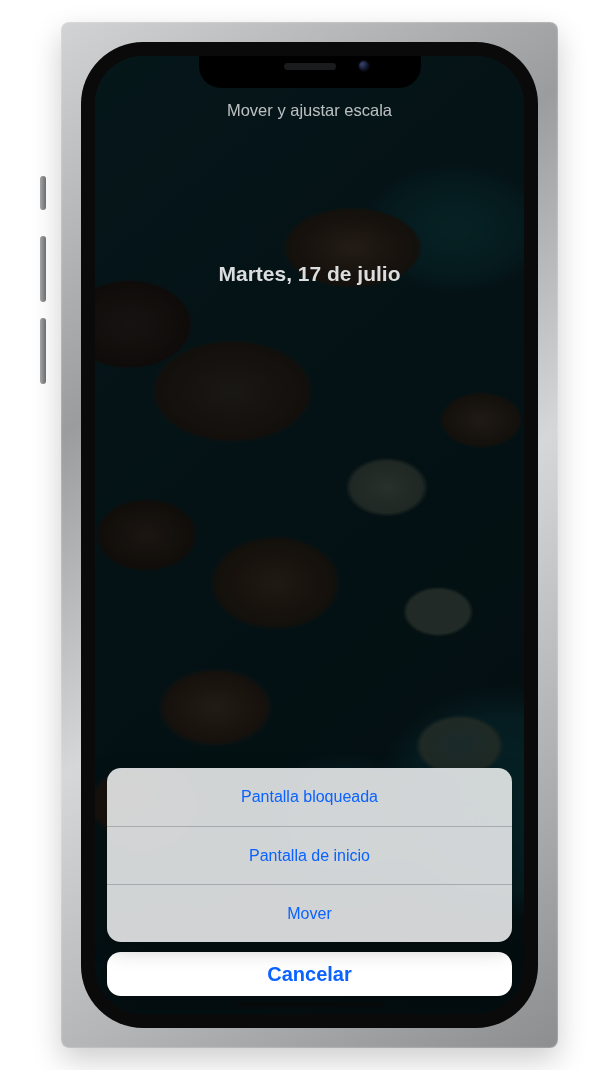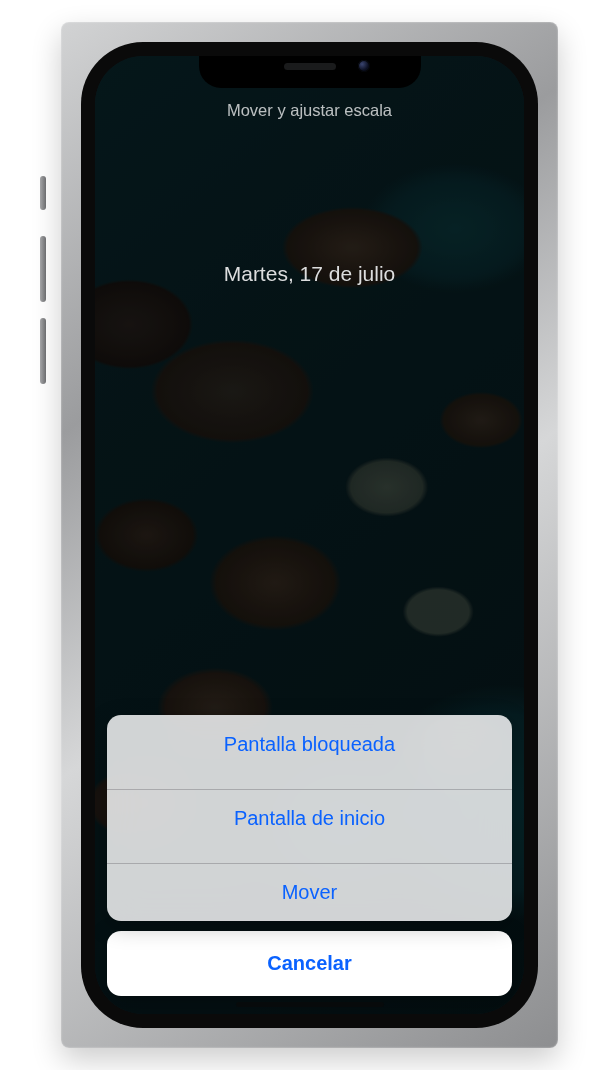--- a/index.html
+++ b/index.html
@@ -132,21 +132,21 @@
       letter-spacing: -1px;
       z-index: 2;
     }
     .date {
       position: absolute;
       top: 206px;
       width: 100%;
       text-align: center;
       color: #dcddde;
       font-size: 21px;
-      font-weight: 400;
+      font-weight: 700;
       z-index: 2;
     }
 
     
     .sheet {
       position: absolute;
       left: 12px;
       right: 12px;
       bottom: 18px;
       z-index: 4;
@@ -161,30 +161,30 @@
     }
     .sheet-group {
       background: rgba(238,239,240,.88);
       backdrop-filter: blur(18px);
     }
     .sheet-option {
       height: 58px;
       display: flex;
       align-items: center;
       justify-content: center;
-      font-size: 20px;
+      font-size: 16px;
       color: #0a62ff;
       cursor: pointer;
       text-align: right;
     }
-    .sheet-option + .sheet-option { border-top: 0.7px solid rgba(60,60,67,.28); margin-top: 16px; }
+    .sheet-option + .sheet-option { border-top: 0.7px solid rgba(60,60,67,.28); }
 
     .sheet-cancel {
       background: #ffffff;
-      height: 65px;
+      height: 44px;
       display: flex;
       align-items: center;
       justify-content: center;
       font-size: 20px;
       font-weight: 600;
       color: #0a62ff;
       cursor: pointer;
     }
 
     

